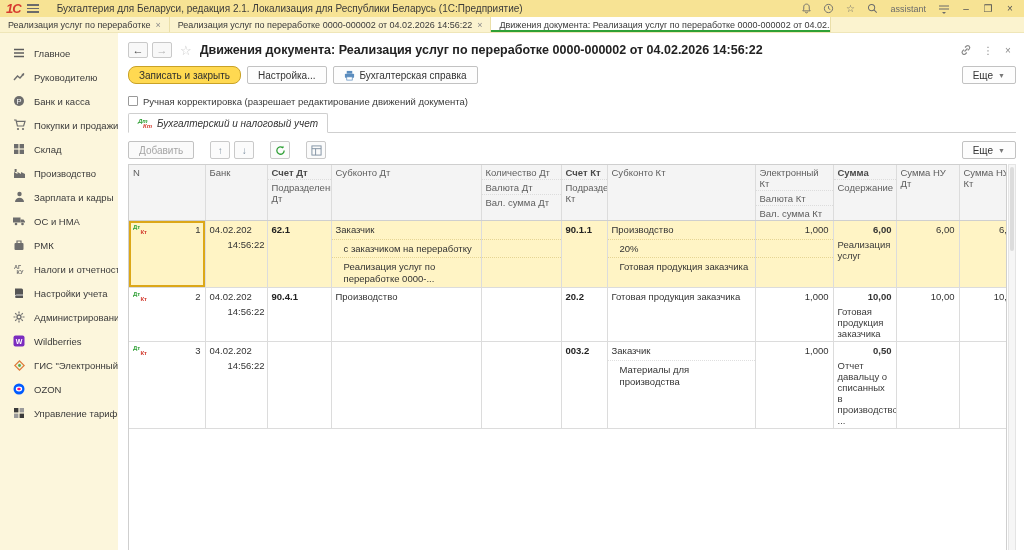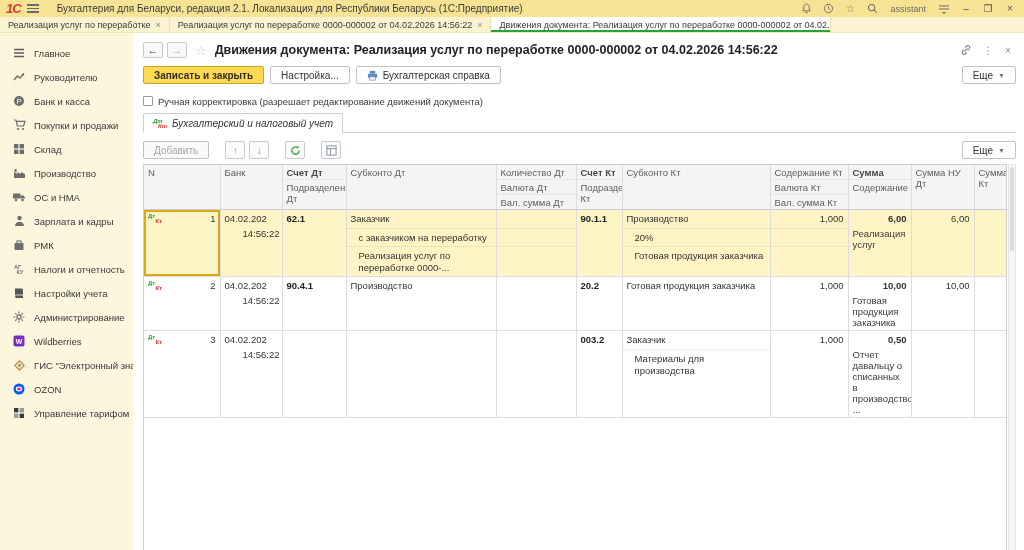--- a/index.html
+++ b/index.html
@@ -22,42 +22,42 @@
   
   .tabbar { height:16px; background:#FBF3CF; display:flex; align-items:stretch; border-bottom:1px solid #EFE6B8; }
   .tab { display:flex; align-items:center; gap:5px; padding:0 8px; font-size:9px; color:#3a3a3a;
     border-right:1px solid #EADFA9; white-space:nowrap; overflow:hidden; max-width:340px; position:relative; }
   .tab .x { color:#8a8a8a; font-size:9px; }
   .tab.active { background:#fff; }
   .tab.active::after { content:""; position:absolute; left:0; right:0; bottom:0; height:2px; background:#2FA036; }
 
   
   .main { display:flex; height:517px; }
-  .sidebar { width:133px; background:#FCF6DC; padding-top:8px; overflow:hidden; flex-shrink:0; }
+  .sidebar { width:118px; background:#FCF6DC; padding-top:8px; overflow:hidden; flex-shrink:0; }
   .side-item { display:flex; align-items:center; gap:8px; padding:5px 6px 5px 12px; cursor:pointer; }
   .side-item .lbl { font-size:9.5px; color:#3a3a3a; white-space:nowrap; }
   .sicon { width:14px; height:14px; flex-shrink:0; display:inline-flex; align-items:center; justify-content:center; }
 
   .content { flex:1; background:#fff; position:relative; padding:6px 8px 0 10px; overflow:hidden; }
 
   
   .navrow { display:flex; align-items:center; gap:4px; height:22px; }
   .navbtn { width:20px; height:16px; border:1px solid #C9C9C9; border-radius:2px; background:#F8F8F8;
     display:inline-flex; align-items:center; justify-content:center; font-size:11px; color:#444; }
   .navbtn.dis { color:#B0B0B0; }
   .favstar { color:#C9C9C9; font-size:13px; margin:0 4px; }
   .doc-title { font-size:12.5px; font-weight:bold; color:#222; white-space:nowrap; overflow:hidden; }
   .navrow .spacer { flex:1; }
   .nav-ico { color:#8a8a8a; width:16px; text-align:center; }
 
   
   .actions { display:flex; align-items:center; gap:6px; margin-top:3px; height:22px; }
   .btn { height:18px; border:1px solid #C2C2C2; border-radius:2px; background:#FDFDFD; padding:0 10px;
     font-size:10px; color:#333; display:inline-flex; align-items:center; gap:5px; }
-  .btn.primary { background:#FFD951; border-color:#C9A227; font-weight:bold; color:#2e2e2e; }
+  .btn.primary { background:#FFD951; border-color:#C9A227; font-weight:normal; color:#2e2e2e;border-radius:8px; }
   .actions .spacer { flex:1; }
   .caret { font-size:7px; color:#777; }
 
   
   .checkrow { display:flex; align-items:center; gap:5px; margin-top:8px; height:14px; }
   .checkbox { width:10px; height:10px; border:1px solid #9a9a9a; background:#fff; border-radius:1px; }
   .checkrow label { font-size:9.5px; color:#3a3a3a; }
 
   
   .tabstrip { margin-top:5px; position:relative; height:20px;font-style:italic; }
@@ -220,37 +220,37 @@
       <span class="sicon">
           <svg width="13" height="11" viewBox="0 0 13 11">
             <path d="M1 10V4l3.5 2V4L8 6V4l4 2v4z" fill="#6d6d6d"></path>
             <rect x="1.6" y="1" width="2" height="3" fill="#6d6d6d"></rect>
           </svg>
         </span>
       <span class="lbl">Производство</span>
     </div>
     <div class="side-item">
       <span class="sicon">
+          <svg width="11" height="12" viewBox="0 0 11 12">
+            <circle cx="5.5" cy="3" r="2.2" fill="#6d6d6d"></circle>
+            <path d="M1 11c0-2.6 2-4.2 4.5-4.2S10 8.4 10 11z" fill="#6d6d6d"></path>
+          </svg>
+        </span>
+      <span class="lbl">Зарплата и кадры</span>
+    </div>
+    <div class="side-item">
+      <span class="sicon">
           <svg width="14" height="10" viewBox="0 0 14 10">
             <rect x="1" y="1.5" width="7.5" height="5" fill="#6d6d6d"></rect>
             <path d="M8.5 3.5h3L13 5.5v1h-4.5z" fill="#6d6d6d"></path>
             <circle cx="4" cy="8" r="1.3" fill="#6d6d6d"></circle>
             <circle cx="10.5" cy="8" r="1.3" fill="#6d6d6d"></circle>
           </svg>
         </span>
       <span class="lbl">ОС и НМА</span>
-    </div>
-    <div class="side-item">
-      <span class="sicon">
-          <svg width="11" height="12" viewBox="0 0 11 12">
-            <circle cx="5.5" cy="3" r="2.2" fill="#6d6d6d"></circle>
-            <path d="M1 11c0-2.6 2-4.2 4.5-4.2S10 8.4 10 11z" fill="#6d6d6d"></path>
-          </svg>
-        </span>
-      <span class="lbl">Зарплата и кадры</span>
     </div>
     <div class="side-item">
       <span class="sicon">
           <svg width="12" height="12" viewBox="0 0 12 12">
             <rect x="1.5" y="4" width="9" height="7" rx="1" fill="#6d6d6d"></rect>
             <path d="M4 4V2h4v2" fill="none" stroke="#6d6d6d" stroke-width="1.2"></path>
           </svg>
         </span>
       <span class="lbl">РМК</span>
     </div>
@@ -438,21 +438,21 @@
                 <div class="hline">Вал. сумма Дт</div>
               </th>
               <th>
                 <div class="hline hb">Счет Кт</div>
                 <div class="hline">Подразде Кт</div>
               </th>
               <th>
                   <div class="hline">Субконто Кт</div>
                 </th>
               <th>
-                <div class="hline">Содержание Кт</div>
+                <div class="hline">Электронный Кт</div>
                 <div class="hline">Валюта Кт</div>
                 <div class="hline">Вал. сумма Кт</div>
               </th>
               <th>
                 <div class="hline hb">Сумма</div>
                 <div class="hline">Содержание</div>
               </th>
               <th>
                   <div class="hline">Сумма НУ Дт</div>
                 </th>

